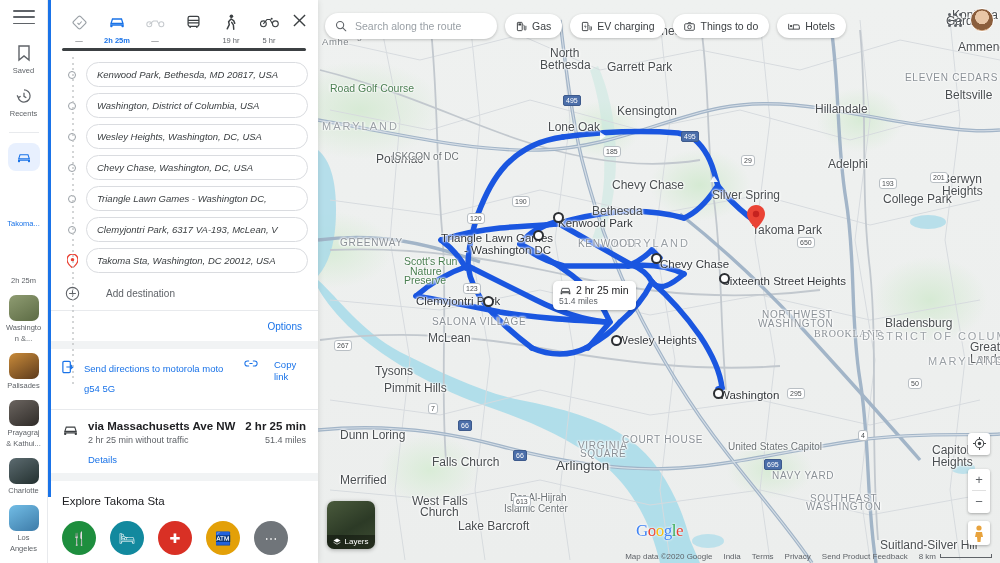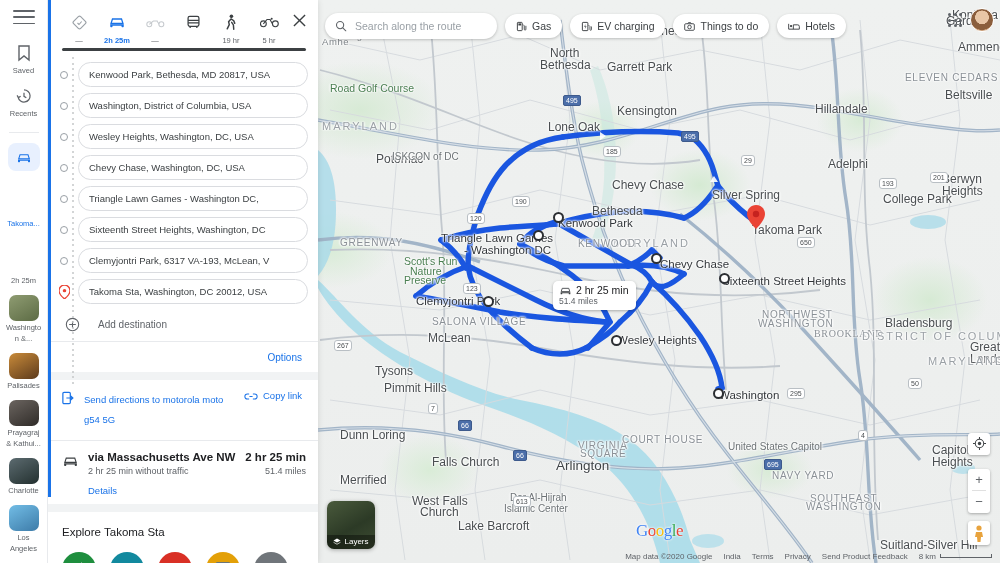--- a/index.html
+++ b/index.html
@@ -148,47 +148,47 @@
   .mode { flex: 1; display: flex; flex-direction: column; align-items: center; cursor: pointer; }
   .mode .mi { height: 20px; display: flex; align-items: center; justify-content: center; color: #3c4043; }
   .mode.sel .mi { color: #1a73e8; }
   .mode .mt { font-size: 7.5px; color: #5f6368; margin-top: 4px; }
   .mode.sel .mt { color: #1a73e8; font-weight: 600; }
   .closebtn { width: 22px; display: flex; align-items: center; justify-content: center; color: #3c4043; cursor: pointer; padding-top: 2px; }
   .modebar { height: 3px; background: #3c4043; margin: 3px 12px 0 14px; border-radius: 2px; }
 
   
   .stops { padding: 8px 0 0 0; position: relative; }
-  .stoprow { display: flex; align-items: center; height: 31px; padding-left: 6px; }
+  .stoprow { display: flex; align-items: center; height: 31px; padding-left: 14px; font-style: italic; }
   .stopicon { width: 20px; display: flex; align-items: center; justify-content: center; }
   .ring { width: 8px; height: 8px; border-radius: 50%; border: 1.4px solid #9aa0a6; }
   .pinred { width: 11px; height: 14px; }
   .stopfield {
     flex: 1; margin-left: 4px; margin-right: 10px; height: 25px;
     border: 1px solid #dadce0; border-radius: 14px;
     display: flex; align-items: center; padding: 0 10px;
     font-size: 9.5px; color: #3c4043; overflow: hidden; white-space: nowrap;
     cursor: text;
   }
   .dots { position: absolute; left: 23.5px; width: 2px; }
   .dots i { display: block; width: 2px; height: 2px; background: #c4c7c9; border-radius: 50%; margin-bottom: 3.5px; }
 
   .addrow { display: flex; align-items: center; height: 34px; padding-left: 14px; cursor: pointer; }
   .addrow .ic { width: 20px; display: flex; justify-content: center; color: #5f6368; }
-  .addrow .tx { margin-left: 16px; font-size: 10px; color: #5f6368; }
+  .addrow .tx { margin-left: 24px; font-size: 10px; color: #5f6368; }
 
   .sep { height: 1px; background: #e8eaed; }
   .optrow { height: 30px; display: flex; align-items: center; justify-content: flex-end; padding-right: 16px; }
   .optrow a { font-size: 10px; color: #1a73e8; text-decoration: none; cursor: pointer; }
   .thickgap { height: 8px; background: #f1f3f4; }
 
   .sendrow { display: flex; align-items: flex-start; padding: 10px 12px 10px 14px; gap: 6px; }
   .sendrow .ic { color: #1a73e8; width: 16px; padding-top: 1px; }
   .sendrow .tx { font-size: 9.5px; color: #1a73e8; line-height: 20px; flex: 1; cursor: pointer; }
-  .copyblk { display: flex; align-items: center; gap: 5px; width: 62px; }
+  .copyblk { display: flex; align-items: flex-start; gap: 16px; width: 62px; }
   .copyblk .tx { font-size: 9.5px; color: #1a73e8; line-height: 12px; cursor: pointer; }
 
   .routecard { display: flex; padding: 10px 12px 8px 14px; gap: 8px; }
   .routecard .ric { width: 18px; color: #3c4043; padding-top: 2px; }
   .routecard .mid { flex: 1; }
   .routecard .rname { font-size: 11.5px; color: #202124; font-weight: 600; }
   .routecard .rsub { font-size: 9px; color: #5f6368; margin-top: 3px; }
   .routecard .rdet { font-size: 9.5px; color: #1a73e8; margin-top: 9px; cursor: pointer; }
   .routecard .right { text-align: right; }
   .routecard .rtime { font-size: 11.5px; color: #202124; font-weight: 600; }
@@ -807,26 +807,20 @@
           <div class="stoprow">
             <div class="stopicon">
               <div class="ring"></div>
             </div>
             <div class="stopfield">Triangle Lawn Games - Washington DC,</div>
           </div>
           <div class="stoprow">
             <div class="stopicon">
               <div class="ring"></div>
             </div>
-            <div class="stopfield">Sixteenth Street Heights, Washington, DC</div>
-          </div>
-          <div class="stoprow">
-            <div class="stopicon">
-              <div class="ring"></div>
-            </div>
             <div class="stopfield">Clemyjontri Park, 6317 VA-193, McLean, V</div>
           </div>
           <div class="stoprow">
             <div class="stopicon">
               <svg class="pinred" viewBox="0 0 12 15">
                 <path d="M6 0C2.7 0 0 2.7 0 6c0 4.2 6 9 6 9s6-4.8 6-9c0-3.3-2.7-6-6-6z" fill="none" stroke="#ea4335" stroke-width="1.5"></path>
                 <circle cx="6" cy="6" r="1.9" fill="#ea4335"></circle>
               </svg>
             </div>
             <div class="stopfield">Takoma Sta, Washington, DC 20012, USA</div>

